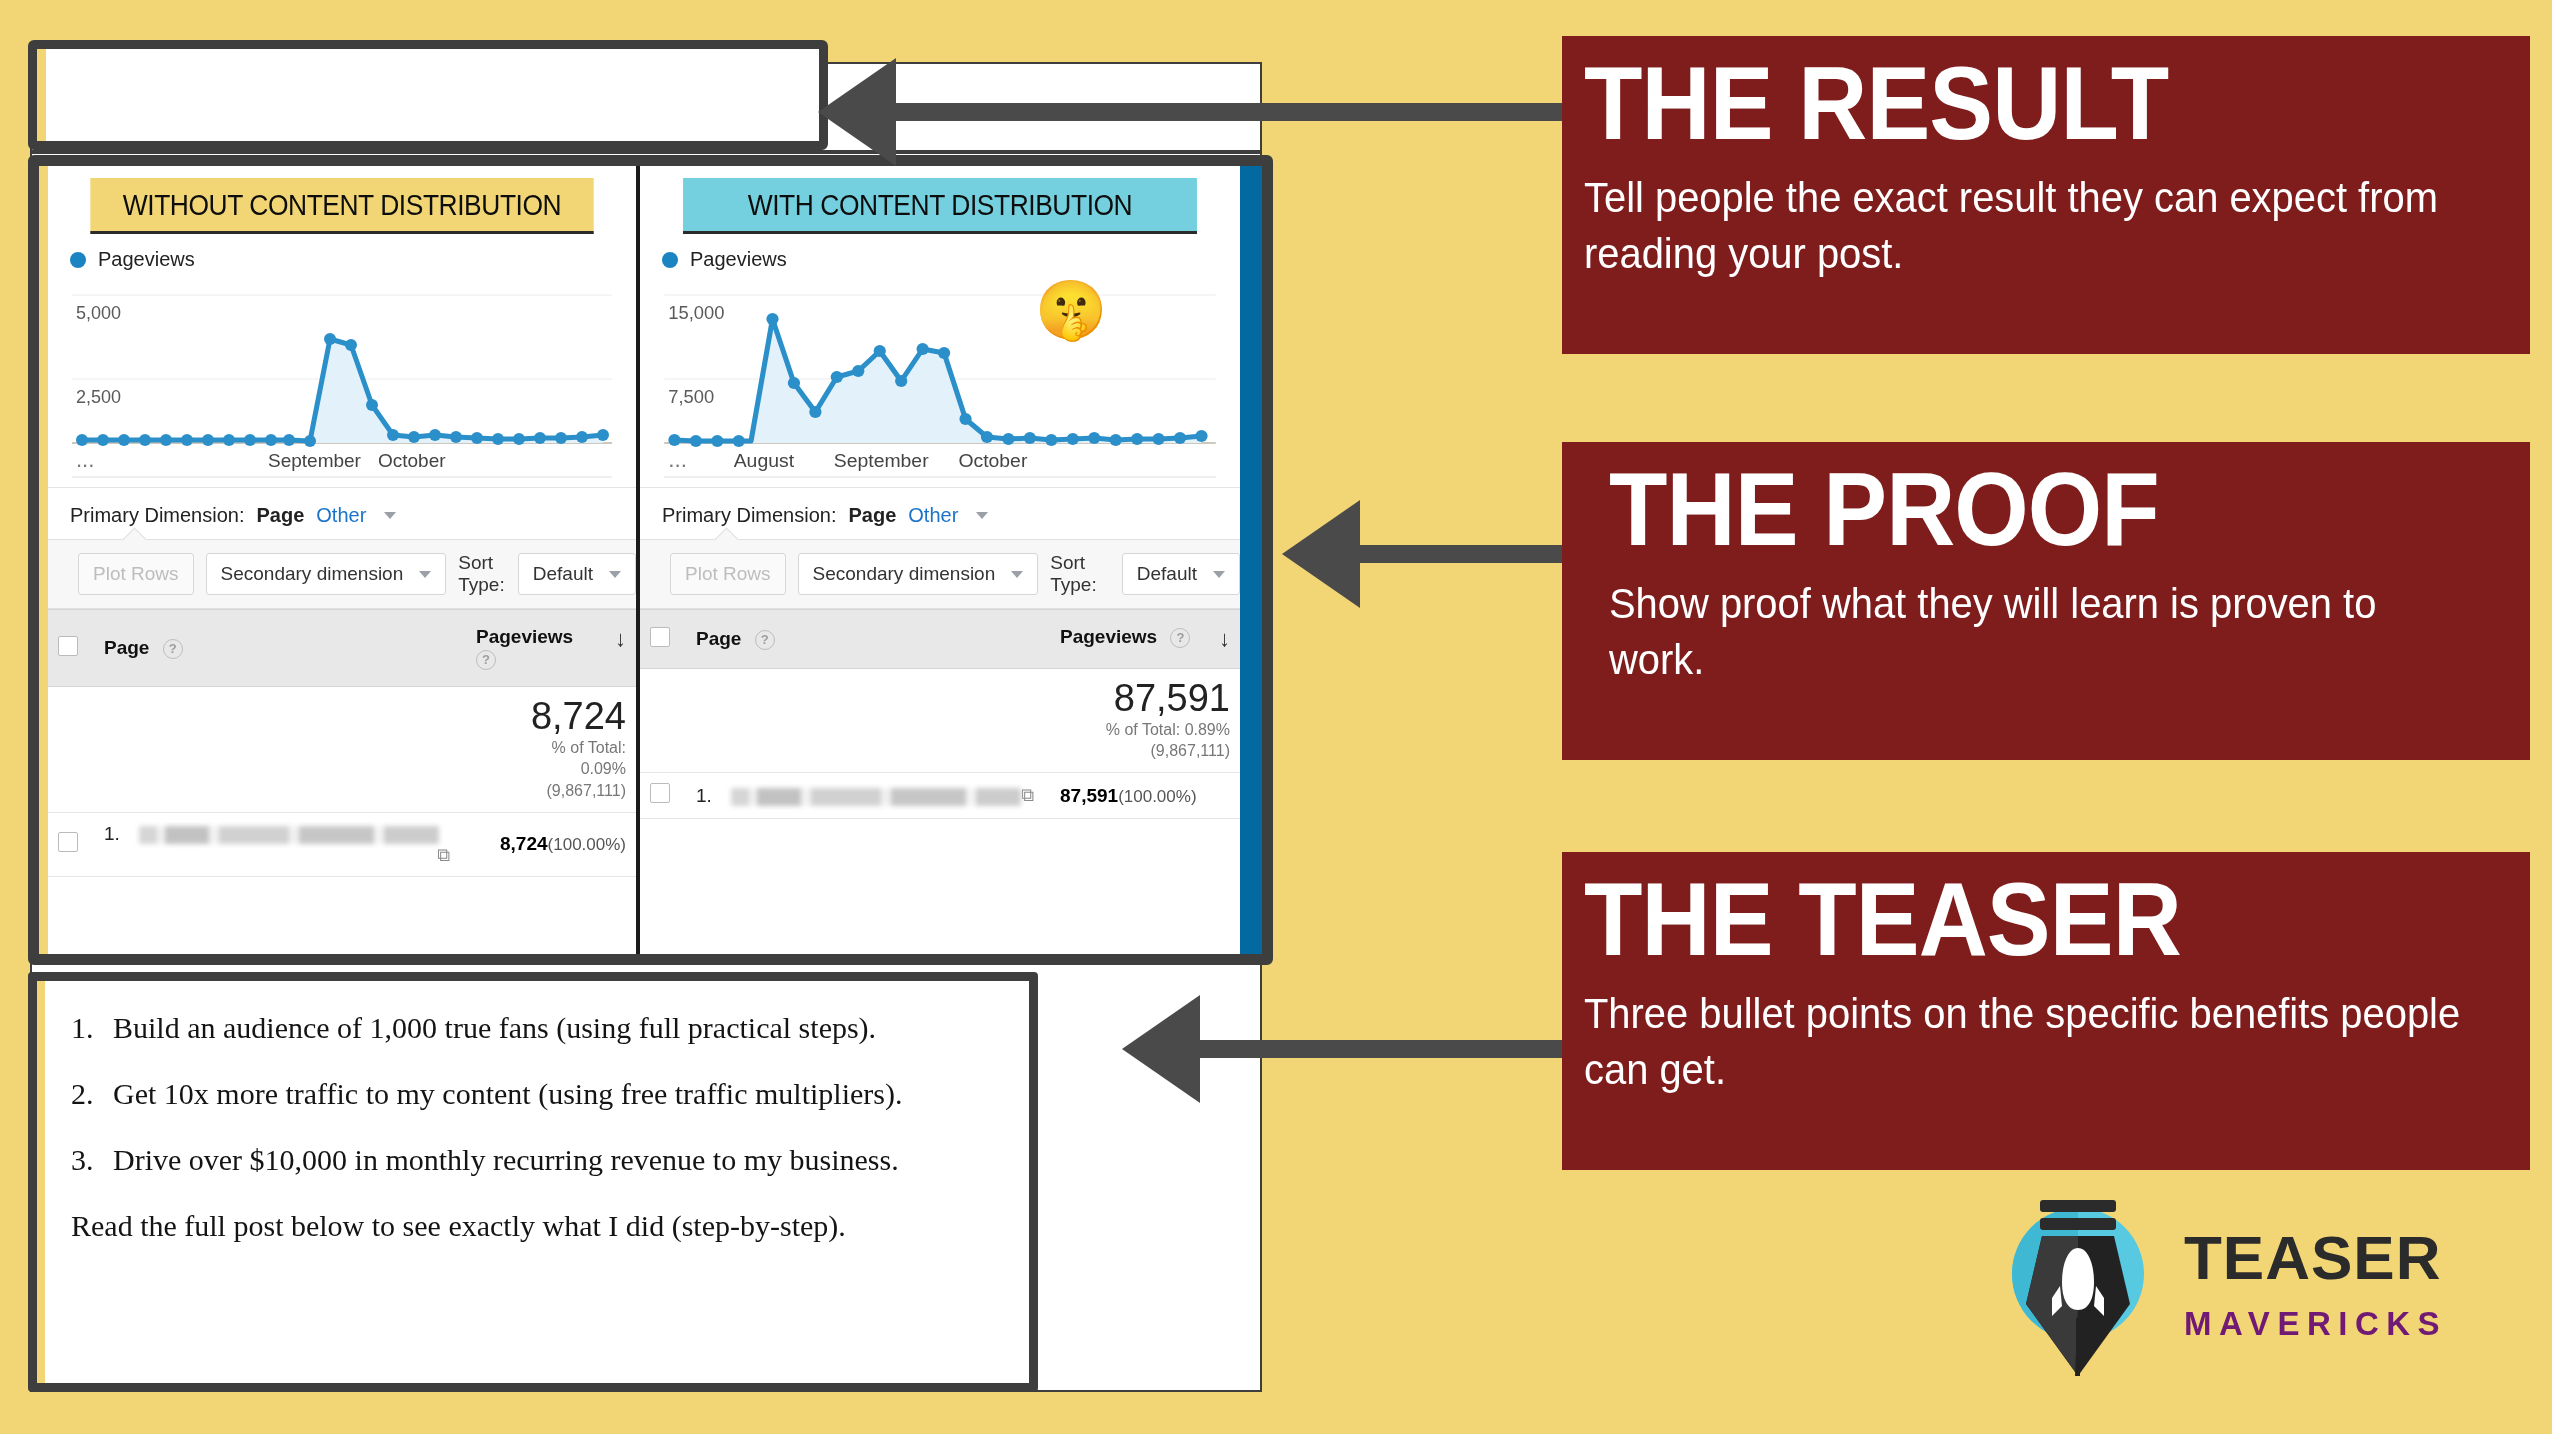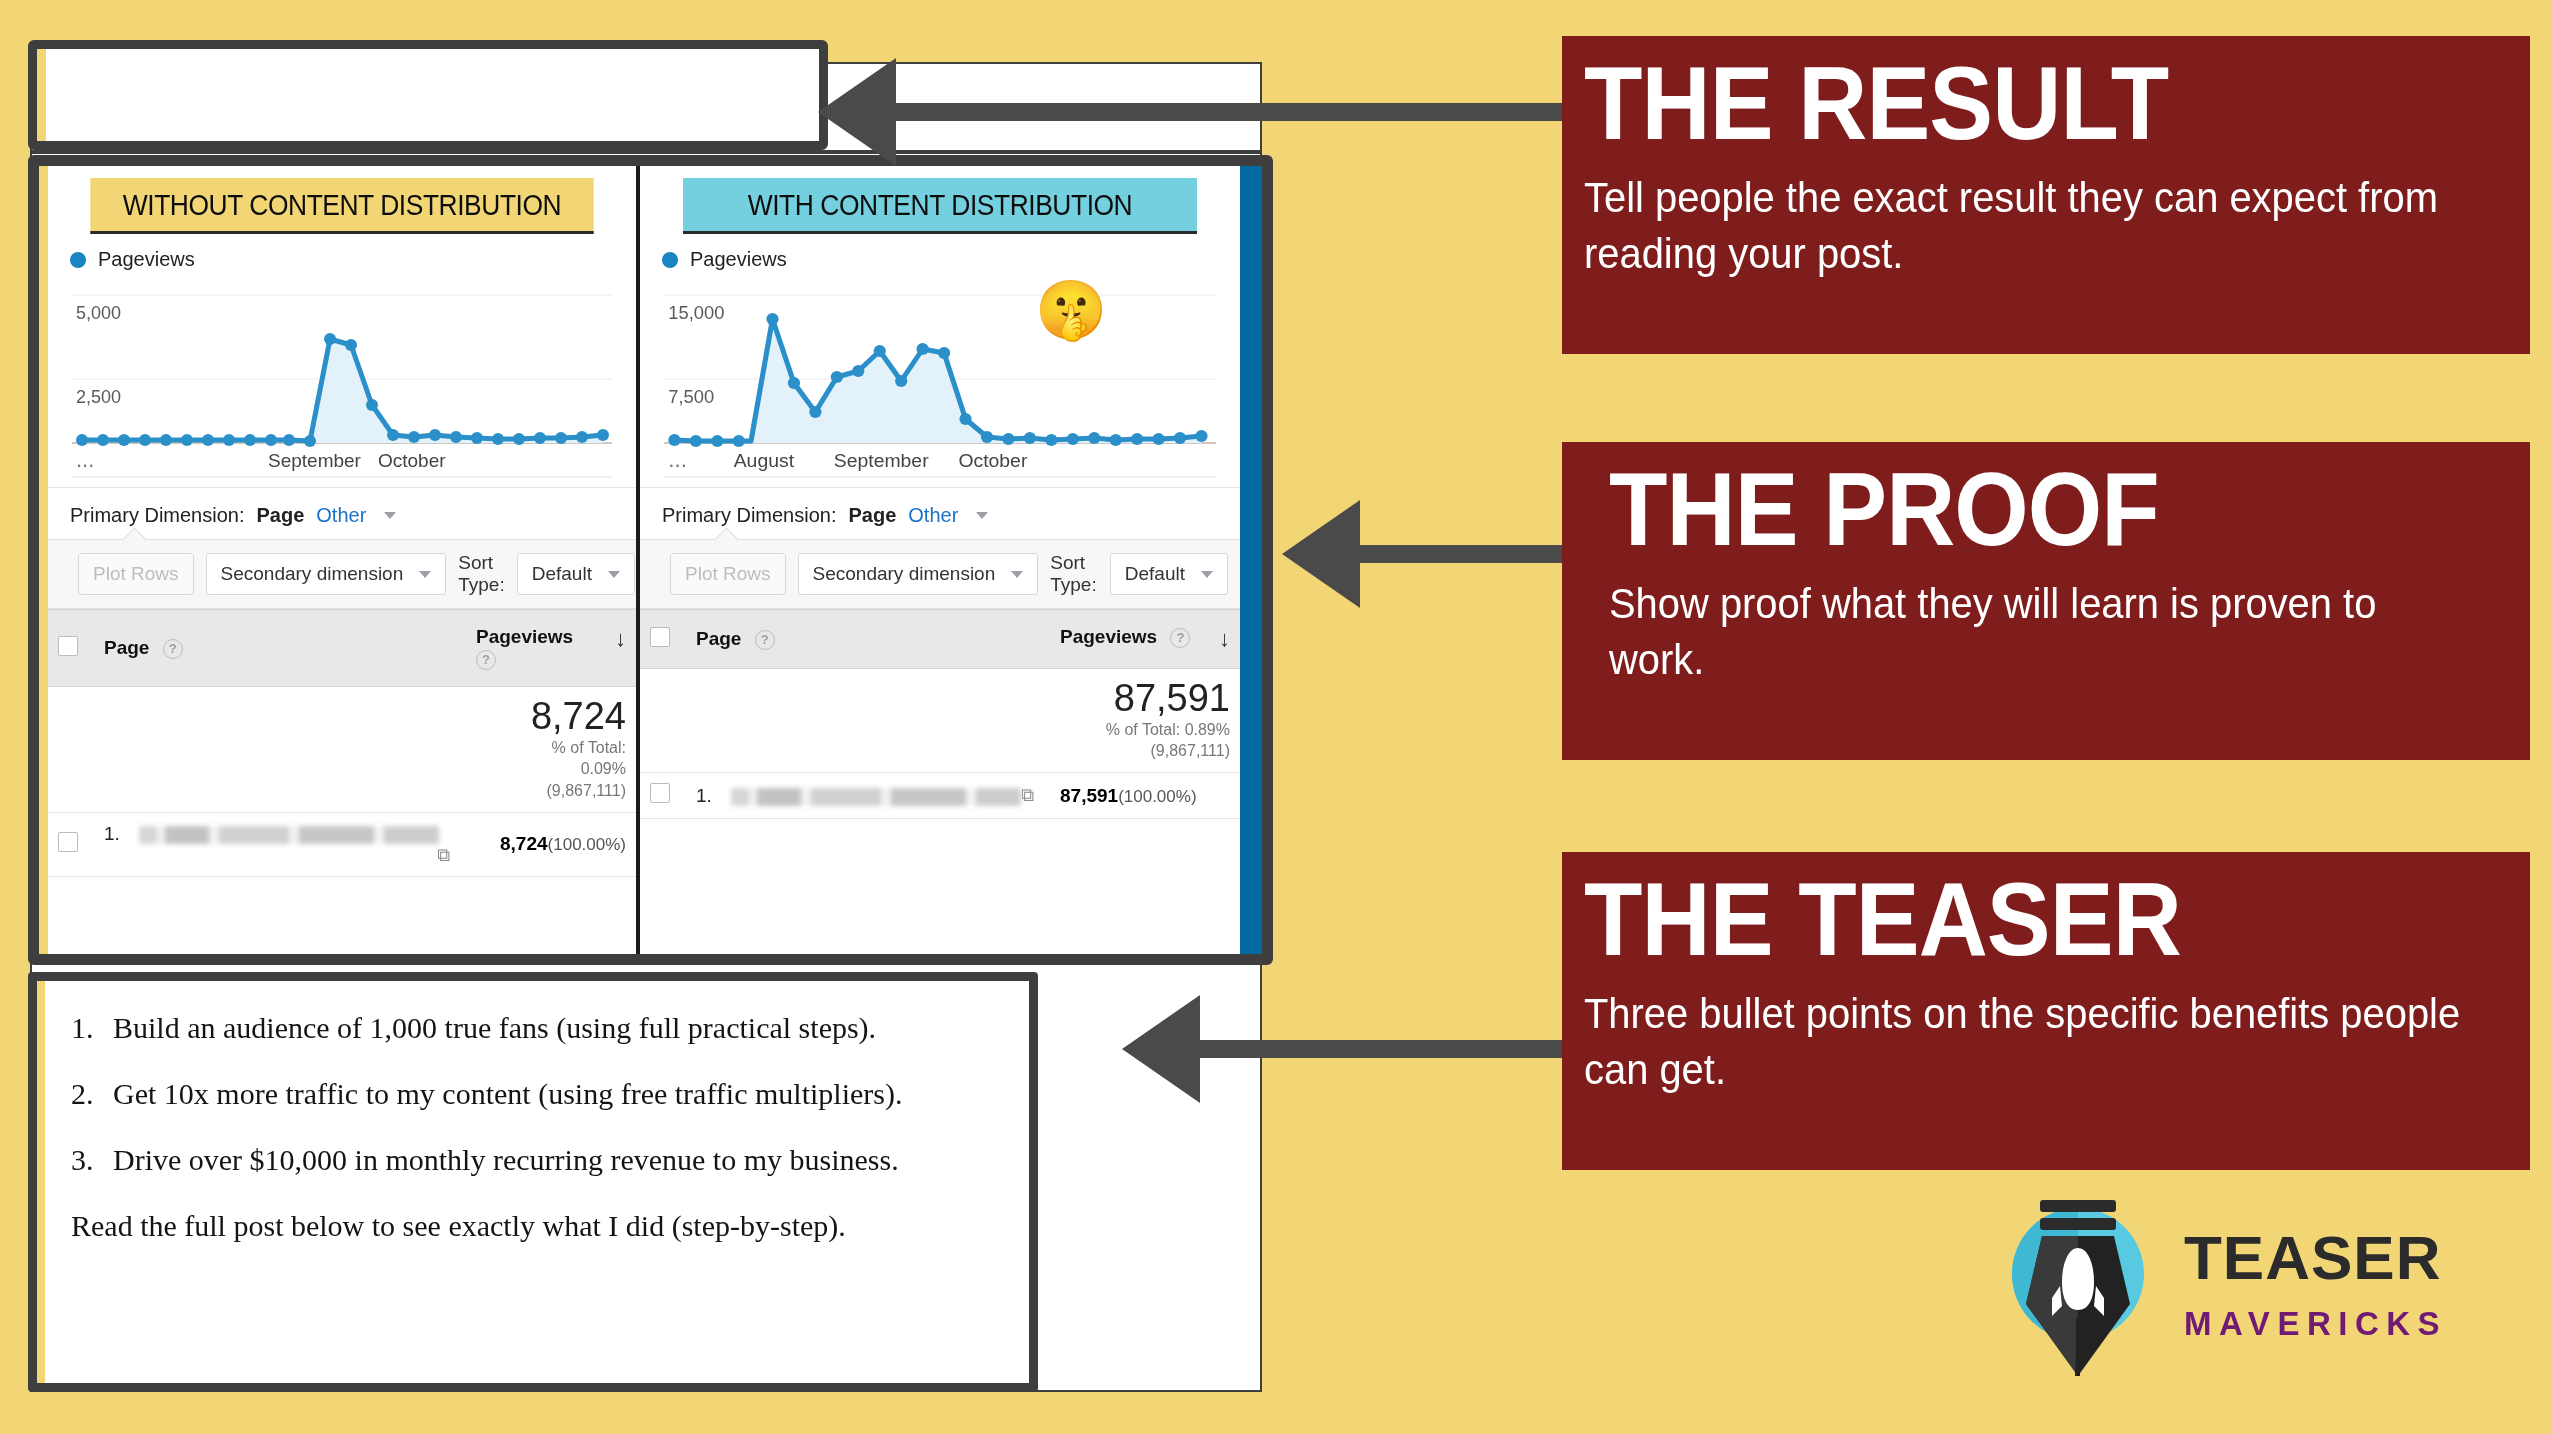--- a/index.html
+++ b/index.html
@@ -96,21 +96,21 @@
   }
   .dim-bar .strong { font-weight:bold; }
   .dim-bar .link { color:#1a73c8; }
   .caret { display:inline-block; width:0;height:0;
     border-left:6px solid transparent;border-right:6px solid transparent;
     border-top:7px solid #9aa0a6; margin-left:6px; vertical-align:middle;}
 
   
   .ctrl-strip {
     background:#f7f7f7; border-top:1px solid #e0e0e0; border-bottom:1px solid #e0e0e0;
-    display:flex; align-items:center; gap:12px; padding:12px 12px 12px 30px;
+    display:flex; align-items:center; gap:12px; padding:12px 0 12px 30px;
     position:relative;
   }
   .ctrl-strip::before{
     content:""; position:absolute; left:78px; top:-9px; width:16px;height:16px;
     background:#f7f7f7; border-left:1px solid #e0e0e0;border-top:1px solid #e0e0e0;
     transform:rotate(45deg);
   }
   .btn {
     background:#fff; border:1px solid #d7d7d7; border-radius:3px;
     padding:9px 14px; font-size:19px; color:#333; white-space:nowrap;

